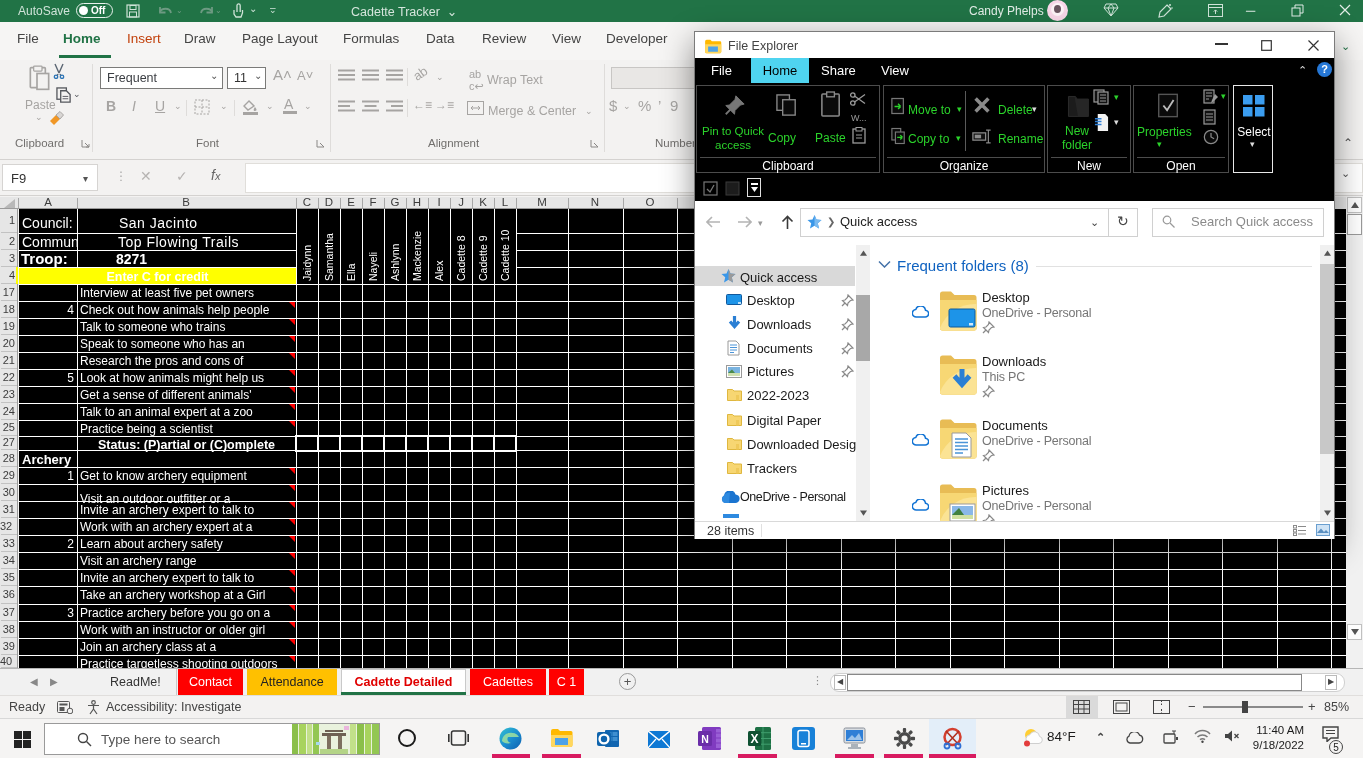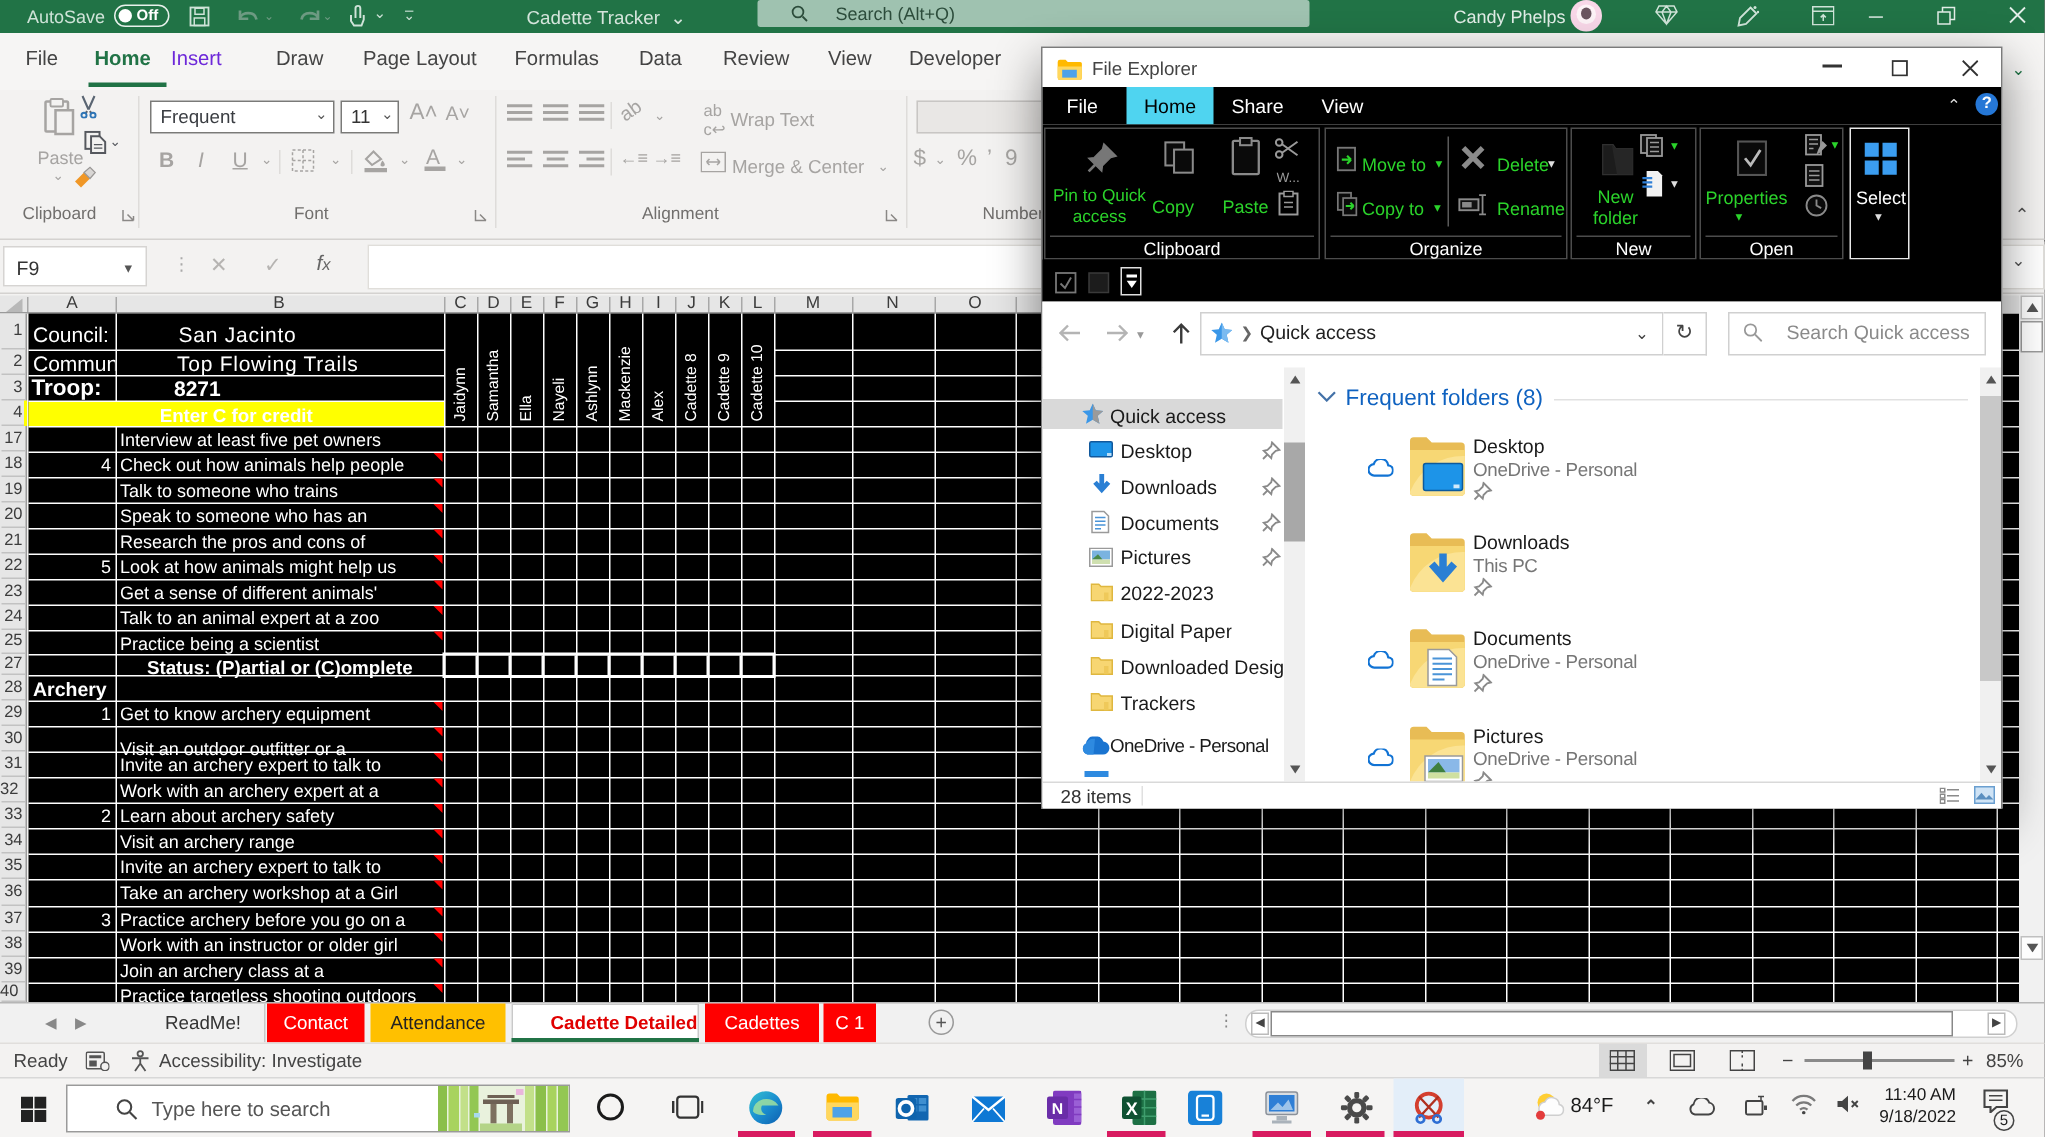--- a/index.html
+++ b/index.html
@@ -31,27 +31,20 @@
         <path d="M14 3 L14 8.5 L8.5 8.5" fill="none" stroke="#6d9a82" stroke-width="1.8"></path>
       </svg>
 <div class="ab" style="left:215px;top:6px;font-size:8px;color:#6d9a82">⌄</div>
 <svg class="ab" style="left:231px;top:3px" width="13" height="16" viewBox="0 0 13 16">
         <path d="M6 9 L6 2.5 M6 2.5 a1.6 1.6 0 0 1 3.2 0 L9.2 9 M3 7 L3 11 L5 14 L10 14 L11.5 10 L11.5 7" fill="none" stroke="#cfe3d8" stroke-width="1.3"></path>
       </svg>
 <div class="ab" style="left:249px;top:3px;font-size:10px;color:#cfe3d8">⌄</div>
 <div class="ab" style="left:270px;top:2px;font-size:10px;color:#cfe3d8">‒<br></div>
 <div class="ab" style="left:269px;top:5px;font-size:9px;color:#cfe3d8">⌄</div>
 <div class="ab" style="left:351px;top:4px;font-size:12.5px;color:#d5e5dc">Cadette Tracker&nbsp;&nbsp;⌄</div>
-<div class="ab" style="left:505px;top:0px;width:368px;height:18px;background:#9fc2b0;border-radius:2px">
-        <svg class="ab" style="left:22px;top:3px" width="12" height="12" viewBox="0 0 12 12">
-          <circle cx="5" cy="5" r="3.6" fill="none" stroke="#2c4c3b" stroke-width="1.2"></circle>
-          <line x1="8" y1="8" x2="11" y2="11" stroke="#2c4c3b" stroke-width="1.2"></line>
-        </svg>
-        <div class="ab" style="left:52px;top:2px;font-size:12px;color:#2c4c3b">Search (Alt+Q)</div>
-      </div>
 <div class="ab" style="left:969px;top:4px;font-size:12px;color:#e2ede7">Candy Phelps</div>
 <div class="ab" style="left:1047px;top:0px;width:21px;height:21px;border-radius:50%;background:#f8d7e8">
         <div class="ab" style="left:4px;top:3px;width:13px;height:13px;border-radius:50%;background:#fdf3f7"></div>
         <div class="ab" style="left:7px;top:5px;width:7px;height:8px;border-radius:50%;background:#6b5560"></div>
       </div>
 <svg class="ab" style="left:1103px;top:3px" width="16" height="14" viewBox="0 0 16 14">
         <path d="M3 1 L13 1 L15 5 L8 13 L1 5 Z M1 5 L15 5 M8 13 L5 5 L8 1 L11 5 Z" fill="none" stroke="#cfe3d8" stroke-width="1"></path>
       </svg>
 <svg class="ab" style="left:1157px;top:3px" width="16" height="15" viewBox="0 0 16 15">
         <path d="M10 2 L14 6 L7 13 L2 14 L3 9 Z" fill="none" stroke="#cfe3d8" stroke-width="1.2"></path>
@@ -69,21 +62,21 @@
         <path d="M4 4 L4 1 L12 1 L12 9 L9 9" fill="none" stroke="#e2ede7"></path>
       </svg>
 <svg class="ab" style="left:1339px;top:4px" width="12" height="12" viewBox="0 0 12 12">
         <path d="M1 1 L11 11 M11 1 L1 11" stroke="#e2ede7" stroke-width="1.2"></path>
       </svg>
 </div>
 <div class="ab" style="left:0;top:22px;width:1363px;height:38px;background:#f6f5f4">
 <div class="ab" style="left:17px;top:9px;font-size:13.5px;color:#444">File</div>
 <div class="ab" style="left:63px;top:9px;font-size:13.5px;font-weight:bold;color:#217346">Home</div>
 <div class="ab" style="left:59px;top:33px;width:52px;height:3px;background:#217346"></div>
-<div class="ab" style="left:114px;top:9px;font-size:13.5px;color:#6d28d9">Insert</div>
+<div class="ab" style="left:127px;top:9px;font-size:13.5px;color:#c2410c">Insert</div>
 <div class="ab" style="left:184px;top:9px;font-size:13.5px;color:#444">Draw</div>
 <div class="ab" style="left:242px;top:9px;font-size:13.5px;color:#444">Page Layout</div>
 <div class="ab" style="left:343px;top:9px;font-size:13.5px;color:#444">Formulas</div>
 <div class="ab" style="left:426px;top:9px;font-size:13.5px;color:#444">Data</div>
 <div class="ab" style="left:482px;top:9px;font-size:13.5px;color:#444">Review</div>
 <div class="ab" style="left:552px;top:9px;font-size:13.5px;color:#444">View</div>
 <div class="ab" style="left:606px;top:9px;font-size:13.5px;color:#444">Developer</div>
 </div>
 <div class="ab" style="left:0;top:60px;width:1363px;height:100px;background:#f3f2f1;border-bottom:1px solid #d4d2d0">
 <div class="ab" style="left:92px;top:4px;width:1px;height:88px;background:#dedcda"></div>
@@ -464,21 +457,21 @@
 <div class="ab" style="left:96px;top:0;width:81px;height:26px;border-right:1px solid #c9c9c9">
         <div class="ab" style="left:14px;top:6px;font-size:12.5px;color:#333">ReadMe!</div>
       </div>
 <div class="ab" style="left:178px;top:0;width:65px;height:26px;background:#ff0000">
         <div class="ab" style="left:0;top:6px;width:65px;text-align:center;font-size:12.5px;color:#fff">Contact</div>
       </div>
 <div class="ab" style="left:247px;top:0;width:90px;height:26px;background:#ffc000">
         <div class="ab" style="left:0;top:6px;width:90px;text-align:center;font-size:12.5px;color:#222">Attendance</div>
       </div>
 <div class="ab" style="left:341px;top:0;width:125px;height:26px;background:#fff;border:1px solid #c9c9c9">
-        <div class="ab" style="left:0;top:5px;width:123px;text-align:right;font-size:12.5px;font-weight:bold;color:#e00000">Cadette Detailed</div>
+        <div class="ab" style="left:0;top:5px;width:123px;text-align:center;font-size:12.5px;font-weight:bold;color:#e00000">Cadette Detailed</div>
       </div>
 <div class="ab" style="left:341px;top:23px;width:125px;height:3px;background:#217346"></div>
 <div class="ab" style="left:470px;top:0;width:76px;height:26px;background:#ff0000">
         <div class="ab" style="left:0;top:6px;width:76px;text-align:center;font-size:12.5px;color:#fff">Cadettes</div>
       </div>
 <div class="ab" style="left:549px;top:0;width:35px;height:26px;background:#ff0000">
         <div class="ab" style="left:0;top:6px;width:35px;text-align:center;font-size:12.5px;color:#fff">C 1</div>
       </div>
 <div class="ab" style="left:619px;top:4px;width:17px;height:17px;border:1px solid #999;border-radius:50%;color:#555;font-size:13px;text-align:center;line-height:16px">+</div>
 <div class="ab" style="left:812px;top:5px;font-size:11px;color:#888">⋮</div>

